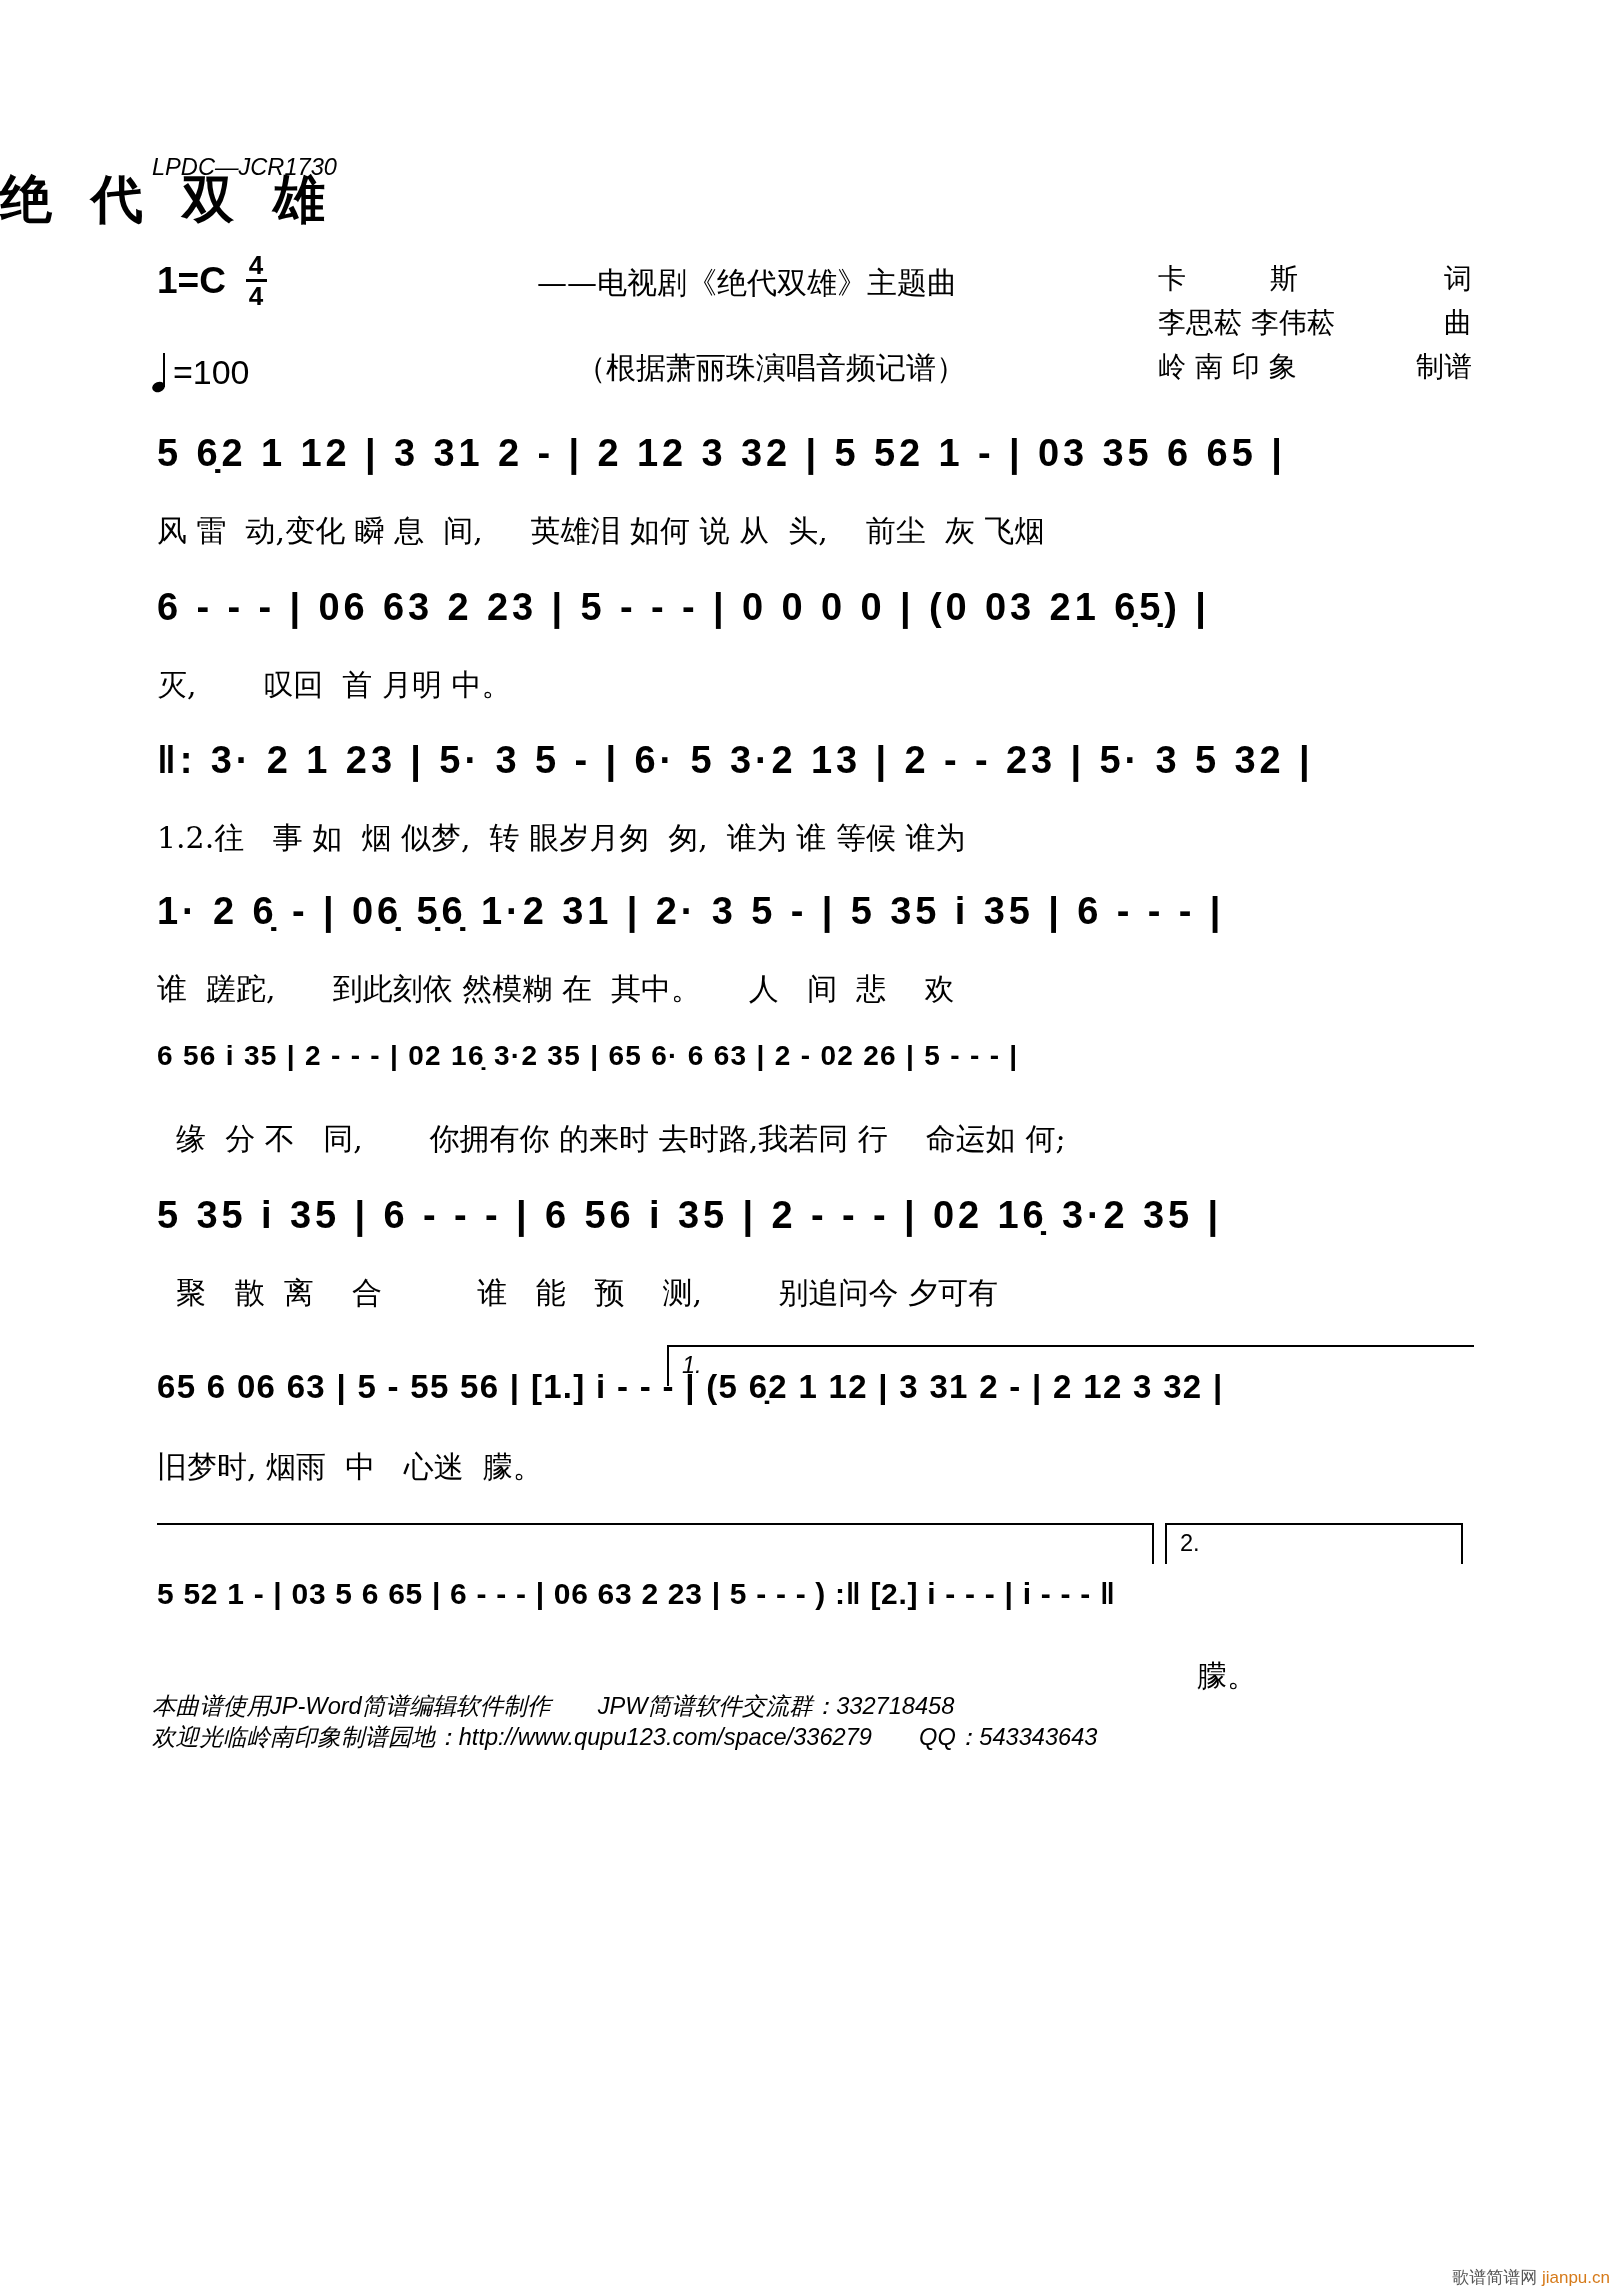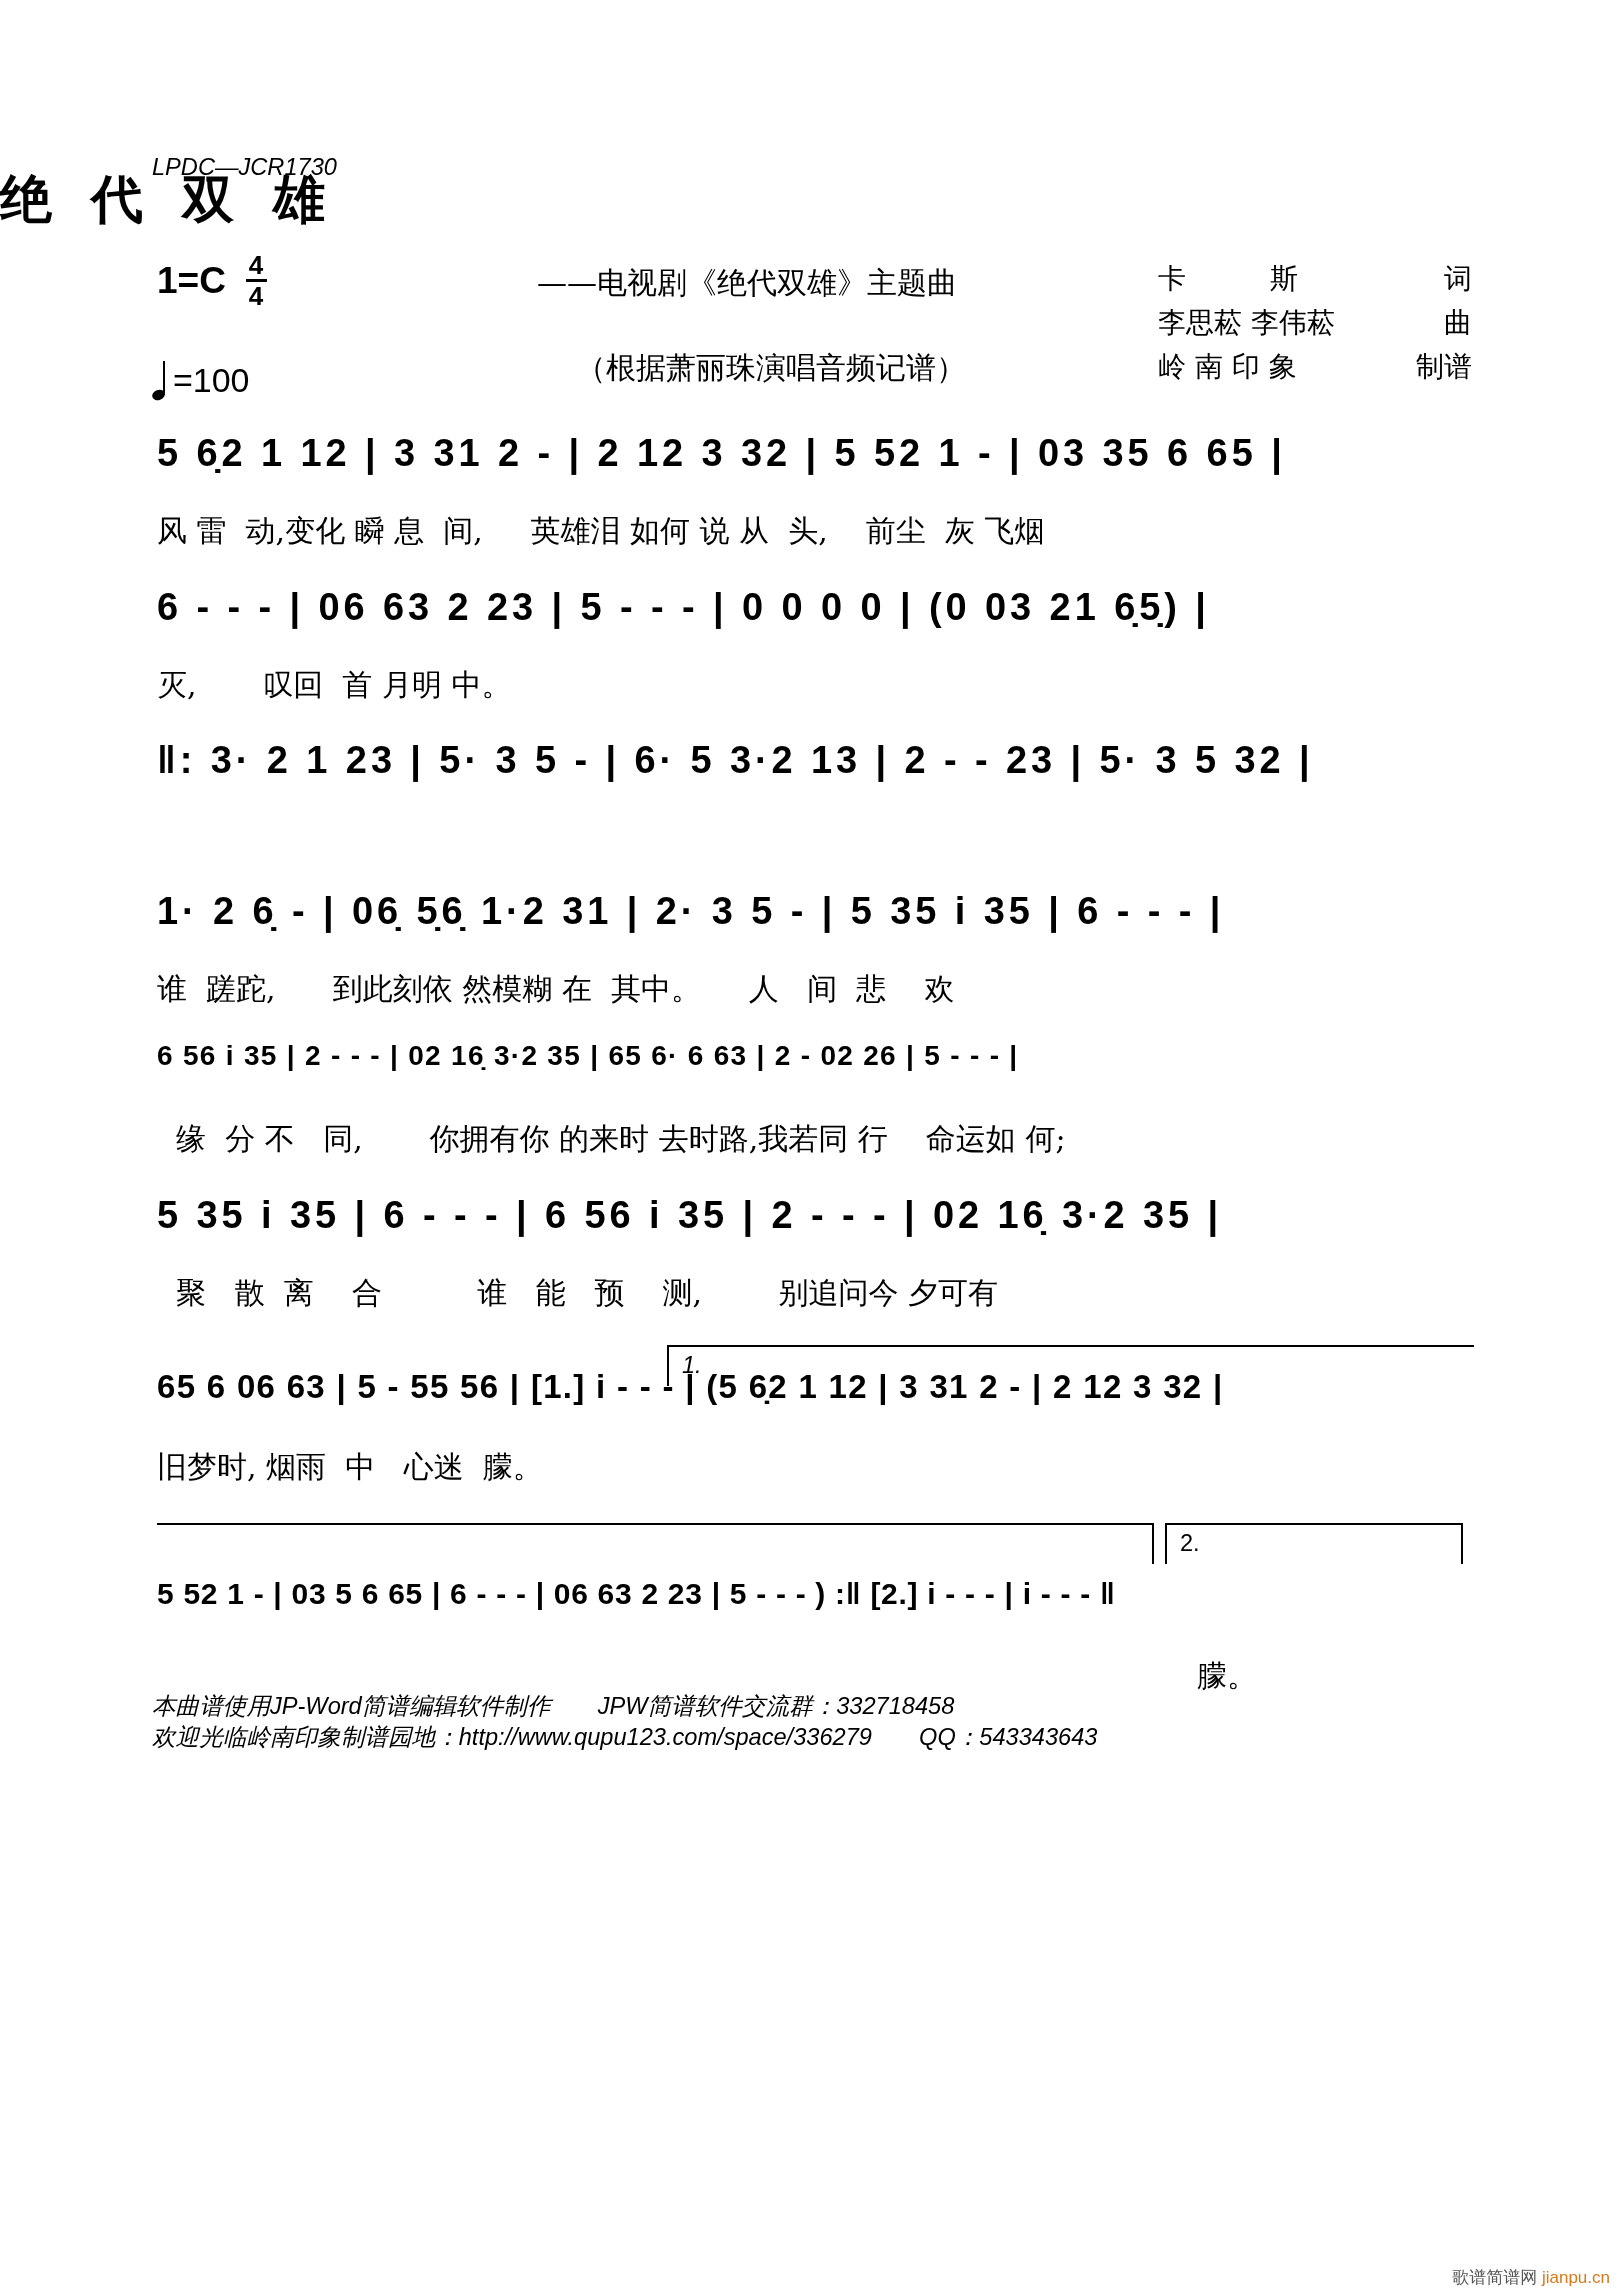--- a/index.html
+++ b/index.html
@@ -5,21 +5,21 @@
   html,body{margin:0;padding:0;background:#fff;}
   body{width:1623px;height:2295px;position:relative;overflow:hidden;color:#000;
        font-family:"Liberation Sans","DejaVu Sans",sans-serif;}
   .abs{position:absolute;}
   .code{left:152px;top:154px;font-size:23.6px;font-style:italic;}
   .title{left:0;width:1623px;top:165px;text-align:left;font-family:"DejaVu Serif",serif;
          font-size:52px;font-weight:bold;letter-spacing:39px;}
   .key{left:157px;top:252px;font-size:37px;font-weight:bold;display:flex;align-items:center;}
   .frac{display:inline-flex;flex-direction:column;align-items:center;margin-left:19.6px;font-size:26px;line-height:26px;}
   .frac .bar{width:21px;height:2.6px;background:#000;margin:1.3px 0;}
-  .tempo{left:152px;top:353px;font-size:34px;display:flex;align-items:center;margin-top:8px;}
+  .tempo{left:152px;top:353px;font-size:34px;display:flex;align-items:center;}
   .qnote{display:inline-block;position:relative;width:14.4px;height:39px;margin-right:6.5px;}
   .qnote .head{position:absolute;bottom:0;left:0;width:13px;height:9.8px;border-radius:50%;background:#000;transform:rotate(-20deg);}
   .qnote .stem{position:absolute;bottom:5.2px;right:1.3px;width:2.6px;height:34px;background:#000;}
   .subtitle{left:537px;top:263px;font-size:30px;font-family:"DejaVu Serif",serif;}
   .note-src{left:576px;top:348px;font-size:30px;font-family:"DejaVu Serif",serif;}
   .credit{left:1158px;font-size:28px;font-family:"DejaVu Serif",serif;width:314px;display:flex;justify-content:space-between;}
   .row{left:157px;width:1315px;}
   .lyr{position:absolute;font-size:30px;font-family:"DejaVu Serif",serif;white-space:pre;}
   .staff-text{font-size:38px;font-weight:bold;white-space:pre;letter-spacing:3.9px;}
   .footer{left:152px;font-size:23.6px;font-style:italic;}
@@ -68,20 +68,21 @@
 <div class="abs row" style="top:432px">
   <div class="staff-text">5 6̣2 1 12 | 3 31 2 - | 2 12 3 32 | 5 52 1 - | 03 35 6 65 |</div>
   <div class="lyr" style="top:79px">风 雷  动,变化 瞬 息  间,     英雄泪 如何 说 从  头,    前尘  灰 飞烟</div>
 </div>
 <div class="abs row" style="top:586px">
   <div class="staff-text">6 - - - | 06 63 2 23 | 5 - - - | 0 0 0 0 | (0 03 21 6̣5̣) |</div>
   <div class="lyr" style="top:79px">灭,       叹回  首 月明 中。</div>
 </div>
 <div class="abs row" style="top:739px">
   <div class="staff-text">‖: 3· 2 1 23 | 5· 3 5 - | 6· 5 3·2 13 | 2 - - 23 | 5· 3 5 32 |</div>
+  <div class="lyr" style="top:79px">1.2.往   事 如  烟 似梦,  转 眼岁月匆  匆,  谁为 谁 等候 谁为</div>
 </div>
 <div class="abs row" style="top:890px">
   <div class="staff-text">1· 2 6̣ - | 06̣ 5̣6̣ 1·2 31 | 2· 3 5 - | 5 35 i 35 | 6 - - - |</div>
   <div class="lyr" style="top:79px">谁  蹉跎,      到此刻依 然模糊 在  其中。     人   间  悲    欢</div>
 </div>
 <div class="abs row" style="top:1040px">
   <div class="staff-text" style="font-size:28px;letter-spacing:1.3px">6 56 i 35 | 2 - - - | 02 16̣ 3·2 35 | 65 6· 6 63 | 2 - 02 26 | 5 - - - |</div>
   <div class="lyr" style="top:79px">  缘  分 不   同,       你拥有你 的来时 去时路,我若同 行    命运如 何;</div>
 </div>
 <div class="abs row" style="top:1194px">

